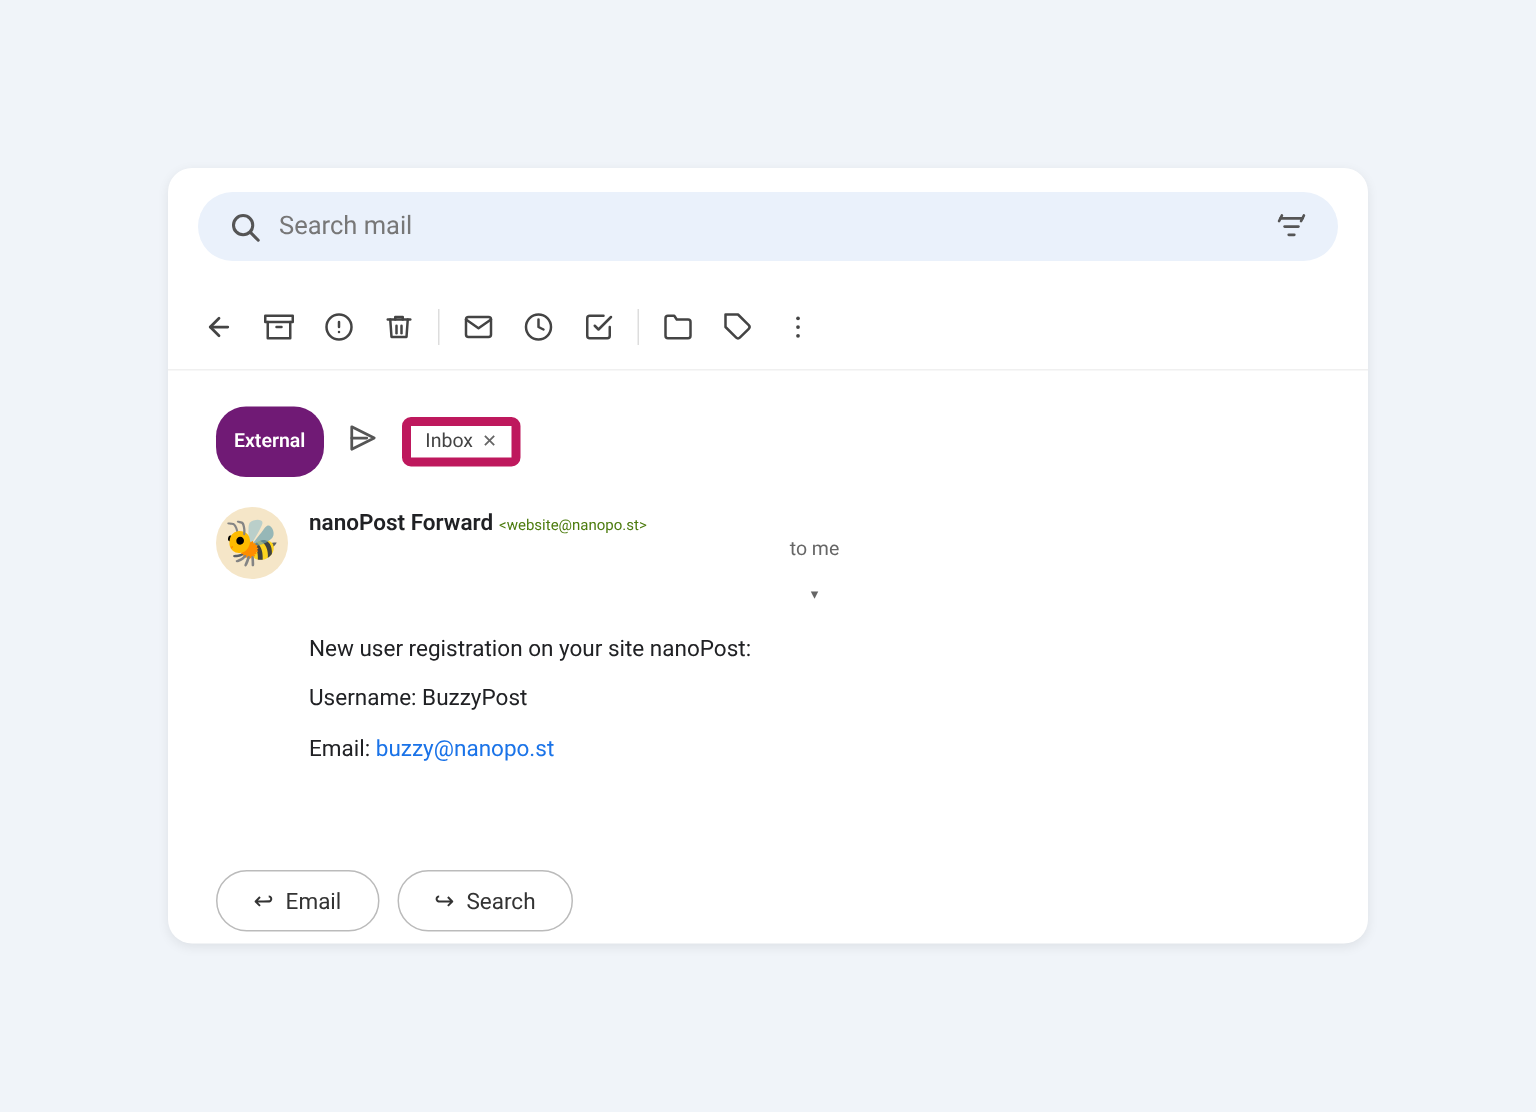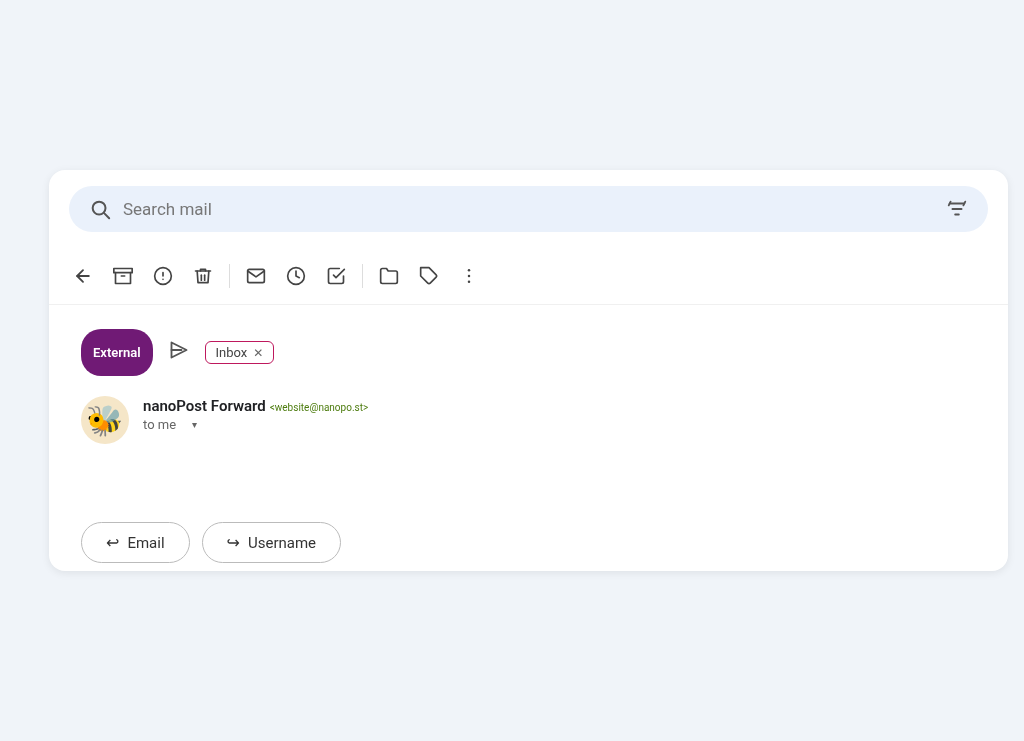--- a/index.html
+++ b/index.html
@@ -8,25 +8,24 @@
       background: #f0f4f9;
       display: flex;
       justify-content: center;
       align-items: center;
       min-height: 100vh;
       padding: 16px;
     }
     .mail-container {
       background: #fff;
       border-radius: 16px;
-      width: 992px;
+      width: 800px;
       max-width: 100%;
       box-shadow: 0 2px 8px rgba(0,0,0,0.08);
       overflow: hidden;
-      margin-left: 33px;
     }
     
     .search-bar {
       background: #eaf1fb;
       border-radius: 28px;
       margin: 16px 20px;
       padding: 12px 20px;
       display: flex;
       align-items: center;
       gap: 12px;
@@ -109,21 +108,21 @@
     }
     .forward-icon-btn {
       background: none;
       border: none;
       cursor: pointer;
       font-size: 18px;
       color: #555;
       padding: 4px;
     }
     .inbox-badge {
-      border: 1px solid #be185d;
+      border: 6px solid #be185d;
       border-radius: 6px;
       padding: 3px 10px;
       font-size: 13px;
       color: #444;
       display: flex;
       align-items: center;
       gap: 6px;
     }
     .inbox-close {
       cursor: pointer;
@@ -161,20 +160,21 @@
     .sender-email {
       font-size: 10px;
       color: #4d7c0f;
       font-weight: 400;
     }
     .to-me-row {
       display: flex;
       align-items: center;
       gap: 16px;
       margin-top: 2px;
+      flex-direction: column;
     }
     .to-me-text {
       font-size: 13px;
       color: #666;
     }
     .chevron-down {
       font-size: 10px;
       color: #666;
       cursor: pointer;
     }
@@ -347,27 +347,34 @@
           <span class="sender-name">nanoPost Forward</span>
           <span class="sender-email">&lt;website@nanopo.st&gt;</span>
         </div>
         <div class="to-me-row">
           <span class="to-me-text">to me</span>
           <span class="chevron-down">▾</span>
         </div>
       </div>
     </div>
 
+    <div class="email-body">
+      <p>New user registration on your site nanoPost:</p>
+      <p>Username: BuzzyPost</p>
+      <p>
+        <span>Email: </span><a class="email-link" href="#">buzzy@nanopo.st</a>
+      </p>
+    </div>
 
   </div>
 
   <div class="action-buttons">
     <button class="action-btn">
       <span class="action-btn-icon">↩</span>
       <span>Email</span>
     </button>
     <button class="action-btn">
       <span class="action-btn-icon">↪</span>
-      <span>Username</span>
+      <span>Search</span>
     </button>
   </div>
 
 </div>
 
 </body></html>

